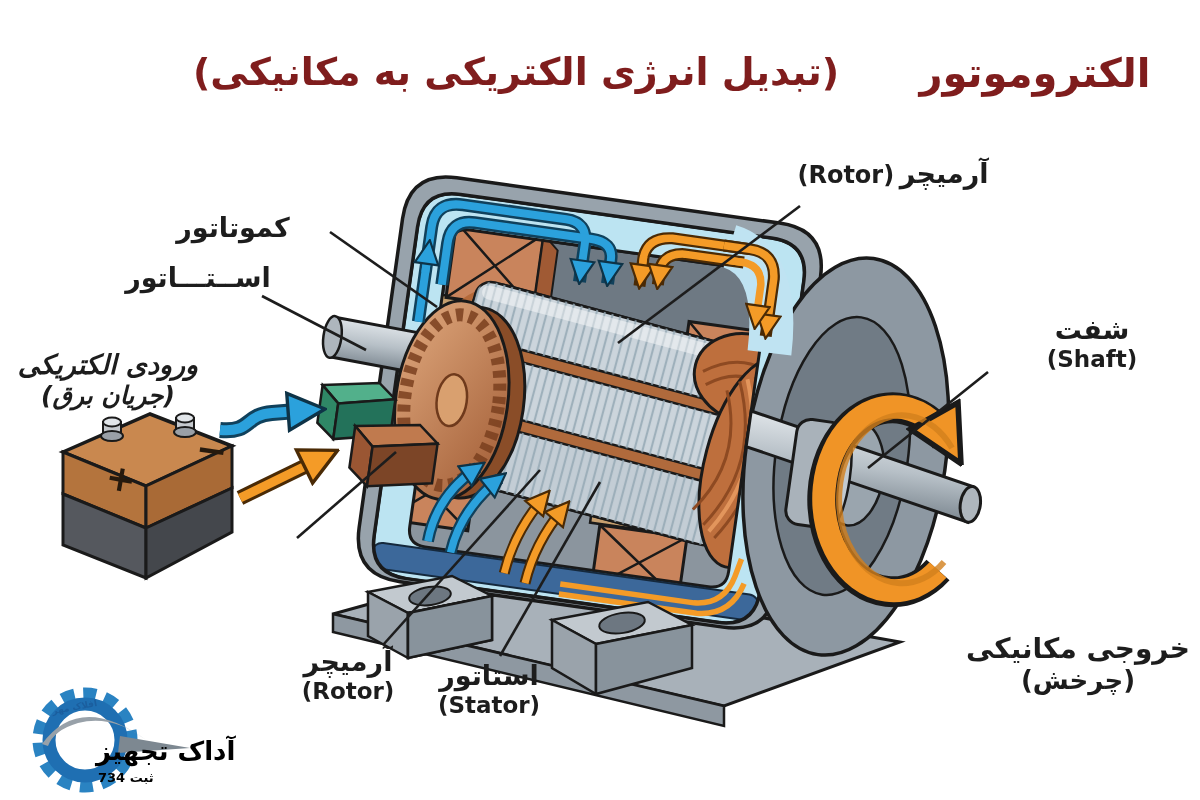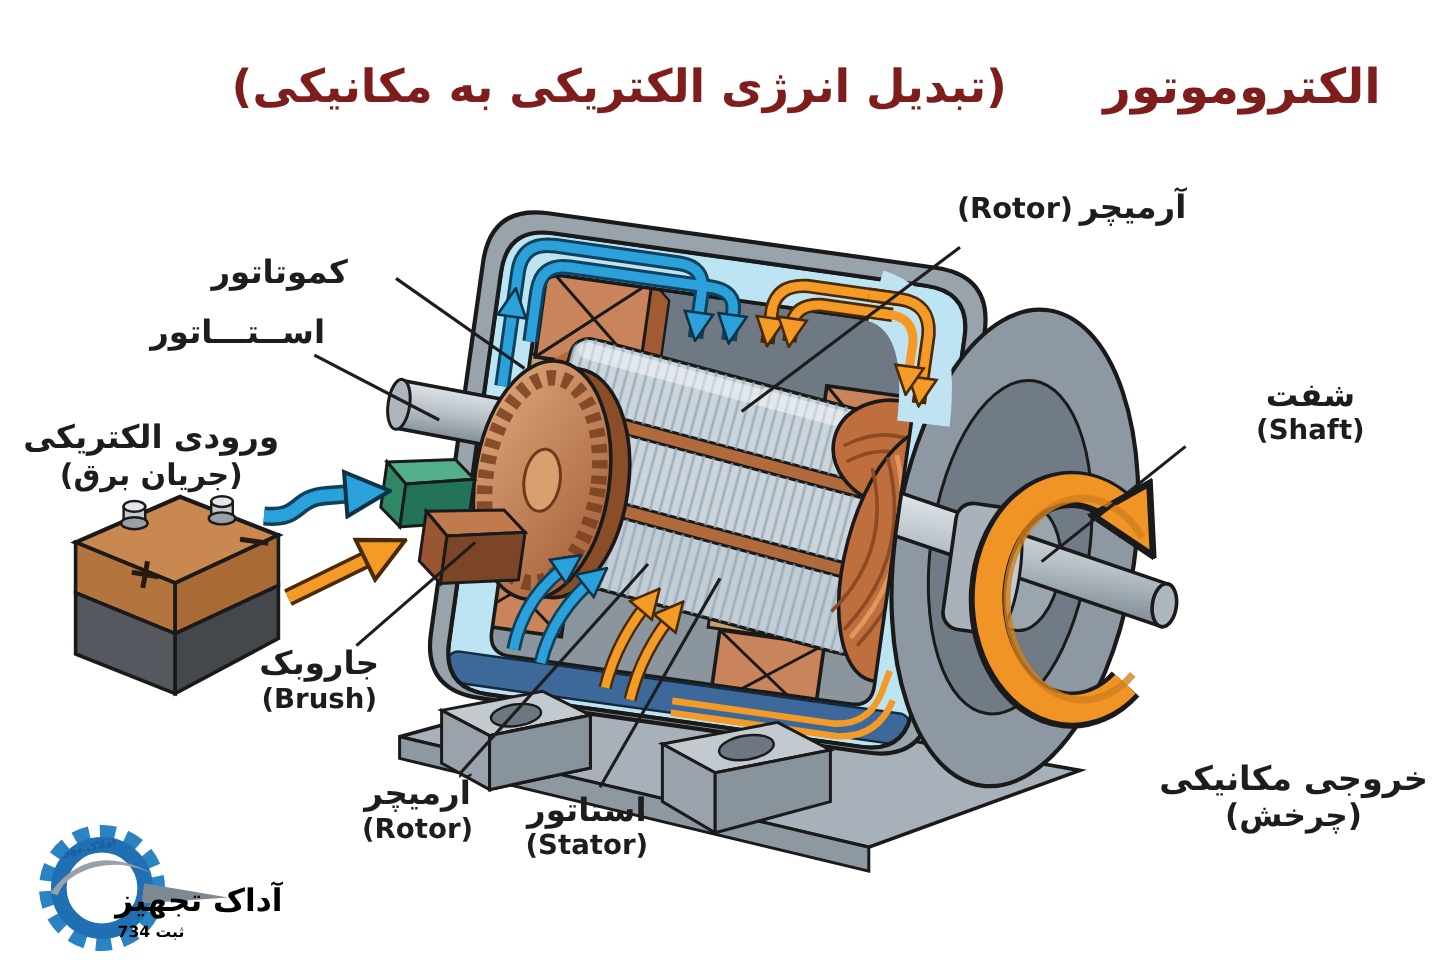--- a/index.html
+++ b/index.html
@@ -263,29 +263,25 @@
 
 <div class="lbl" dir="rtl" style="left:198px;top:262px;text-align:right;">
   <span class="fa">اســتـــاتور</span>
 </div>
 
 <div class="lbl" dir="rtl" style="left:893px;top:158px;">
   <span style="font-size:27px;">آرمیچر</span>
   <span style="font-size:24px;" dir="ltr">(Rotor)</span>
 </div>
 
-<div class="lbl" dir="rtl" style="left:126px;top:349px;">
+<div class="lbl" dir="rtl" style="left:108px;top:349px;font-style:italic;">
   <span class="fa">ورودی الکتریکی</span>
   <span class="fa2">(جریان برق)</span>
 </div>
 
-<div class="lbl" dir="rtl" style="left:266px;top:538px;">
-  <span class="fa">جاروبک</span>
-  <span class="en" dir="ltr">(Brush)</span>
-</div>
 
 <div class="lbl" dir="rtl" style="left:348px;top:646px;">
   <span class="fa">آرمیچر</span>
   <span class="en" dir="ltr">(Rotor)</span>
 </div>
 
 <div class="lbl" dir="rtl" style="left:489px;top:660px;">
   <span class="fa">استاتور</span>
   <span class="en" dir="ltr">(Stator)</span>
 </div>

